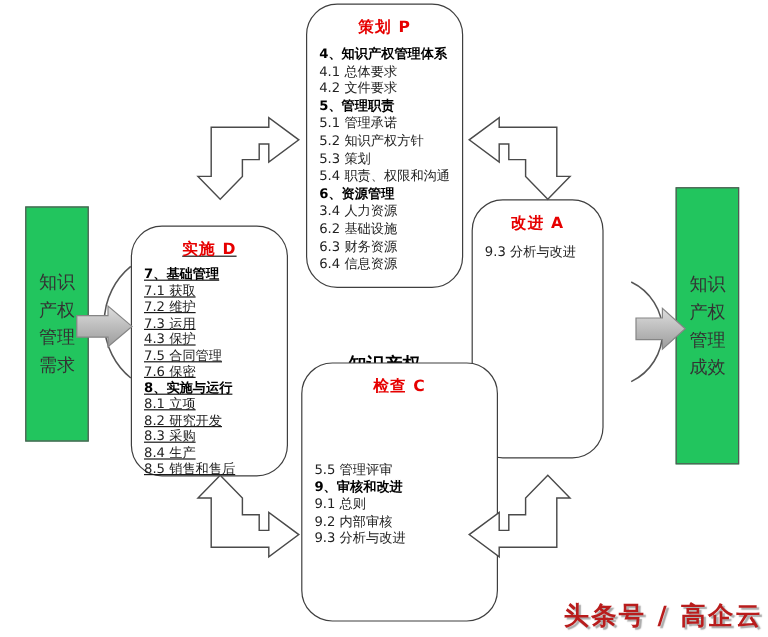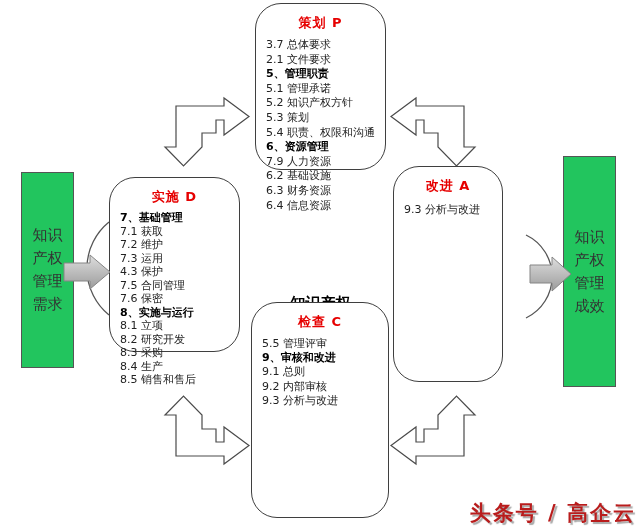--- a/index.html
+++ b/index.html
@@ -7,32 +7,32 @@
     position:relative;width:640px;height:531px;background:#ffffff;overflow:hidden;
     font-family:"DejaVu Sans",sans-serif;color:#1a1a1a;
   }
   .layer{position:absolute;left:0;top:0;z-index:5;pointer-events:none;}
   .underlayer{position:absolute;left:0;top:0;z-index:1;pointer-events:none;}
 
   .pdca-box{
     position:absolute;z-index:3;background:#ffffff;
     border:1.4px solid #3f3f3f;border-radius:26px;box-sizing:border-box;
   }
-  .box-plan{left:255px;top:3px;width:131px;height:167px;}
-  .box-do{left:109px;top:177px;width:131px;height:175px;}
+  .box-plan{left:255px;top:3px;width:131px;height:237px;}
+  .box-do{left:109px;top:188px;width:131px;height:209px;text-decoration:underline;}
   .box-act{left:393px;top:166px;width:110px;height:216px;}
-  .box-check{left:251px;top:302px;width:138px;height:216px;}
+  .box-check{left:251px;top:302px;width:164px;height:216px;}
 
   .box-title{
     margin-top:10px;text-align:center;
     font-size:13px;font-weight:bold;color:#e60000;letter-spacing:1px;
   }
   .items{padding:6px 4px 0 10px;font-size:11px;line-height:14.6px;color:#222;}
   .box-do .items{line-height:13.5px;padding-top:5px;}
-  .box-check .items{line-height:14.2px;}
+  .box-check .items{line-height:14.2px;margin-top:48px;}
   .box-act .items{padding-top:8px;}
   .items .li{white-space:nowrap;}
   .items .li.bold{font-weight:bold;color:#000;}
 
   .side-rect{
     position:absolute;z-index:2;background:#22c55e;
     border:1.5px solid #555;box-sizing:border-box;
     display:flex;flex-direction:column;justify-content:center;align-items:center;
   }
   .rect-left{left:21px;top:172px;width:53px;height:196px;}
@@ -69,29 +69,30 @@
   <div class="side-rect rect-right">
       <div class="li">知识</div>
       <div class="li">产权</div>
       <div class="li">管理</div>
       <div class="li">成效</div>
     </div>
 
   <div class="pdca-box box-plan">
     <div class="box-title">策划 P</div>
     <div class="items">
-        <div class="li">3.7 总体要求</div>
-        <div class="li">2.1 文件要求</div>
+        <div class="li bold">4、知识产权管理体系</div>
+        <div class="li">4.1 总体要求</div>
+        <div class="li">4.2 文件要求</div>
         <div class="li bold">5、管理职责</div>
         <div class="li">5.1 管理承诺</div>
         <div class="li">5.2 知识产权方针</div>
         <div class="li">5.3 策划</div>
         <div class="li">5.4 职责、权限和沟通</div>
         <div class="li bold">6、资源管理</div>
-        <div class="li">7.9 人力资源</div>
+        <div class="li">3.4 人力资源</div>
         <div class="li">6.2 基础设施</div>
         <div class="li">6.3 财务资源</div>
         <div class="li">6.4 信息资源</div>
       </div>
   </div>
 
   <div class="pdca-box box-do">
     <div class="box-title">实施 D</div>
     <div class="items">
         <div class="li bold">7、基础管理</div>

